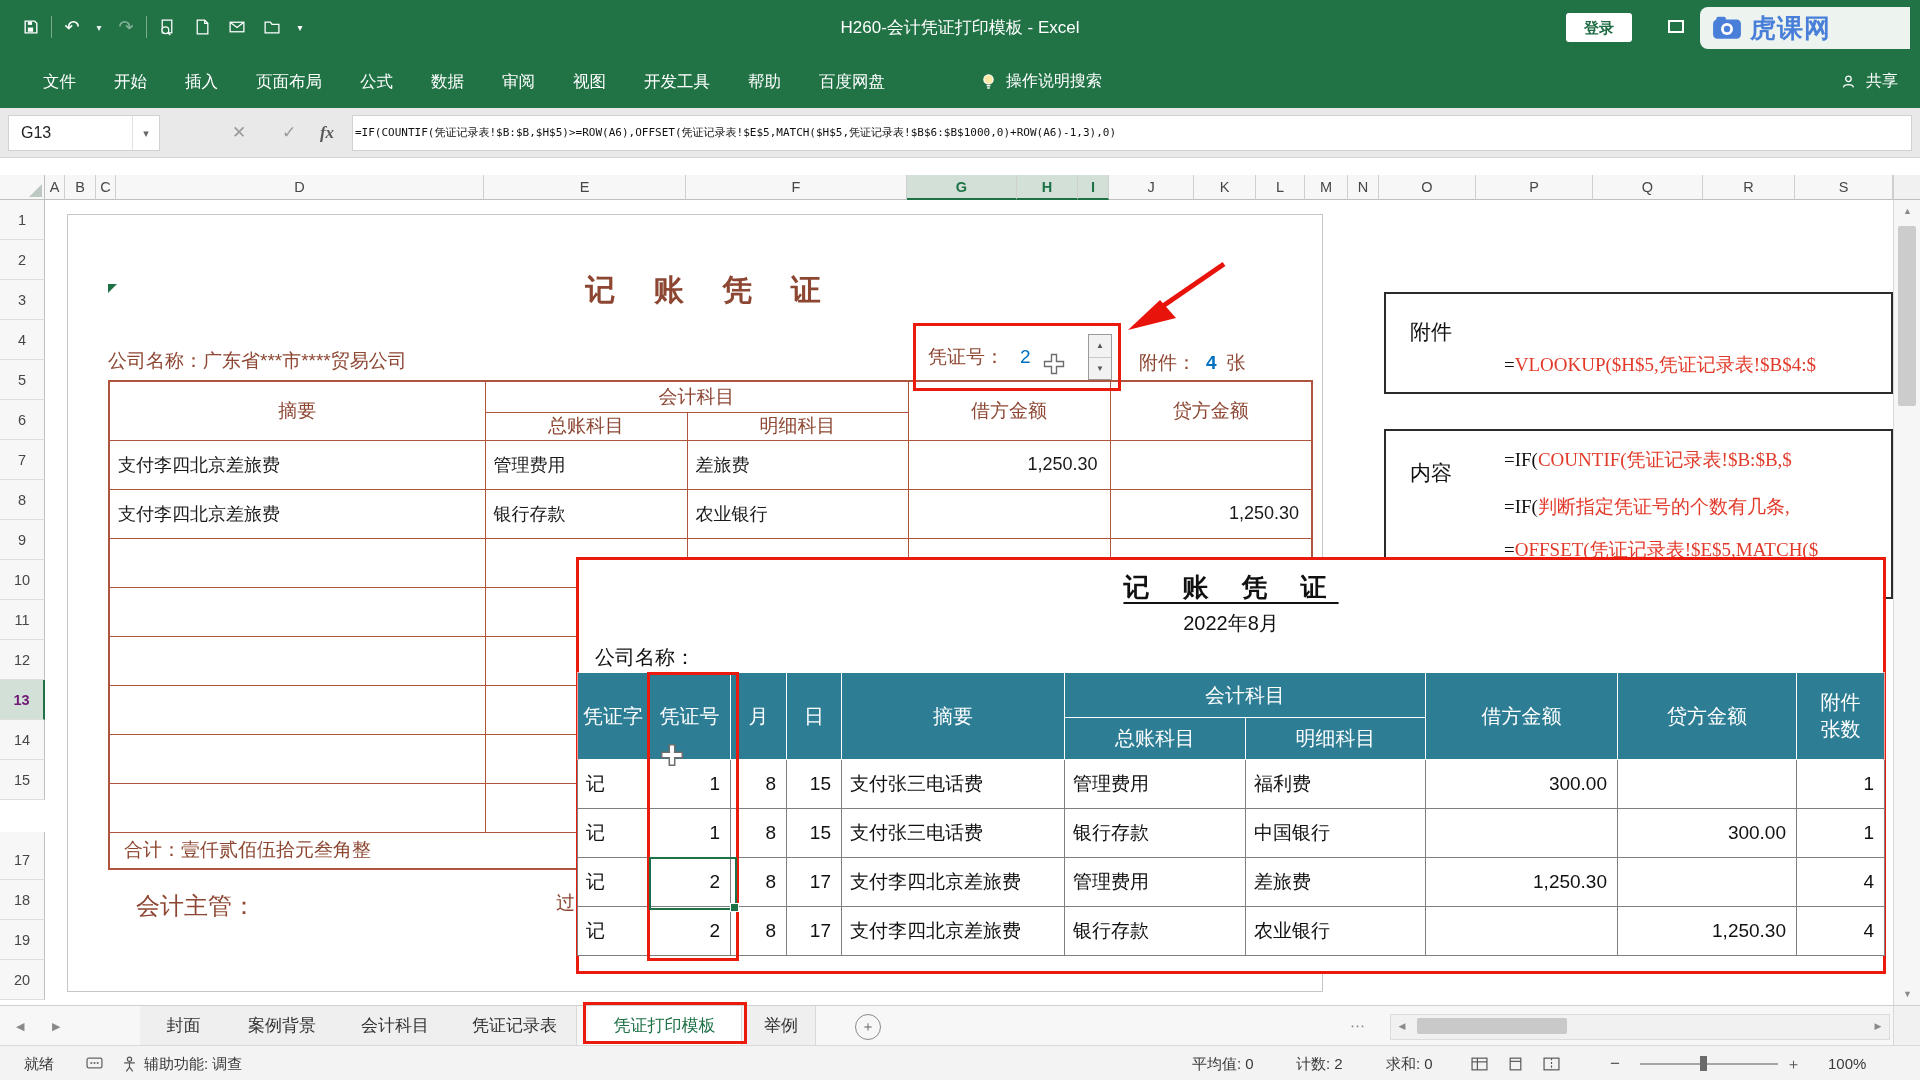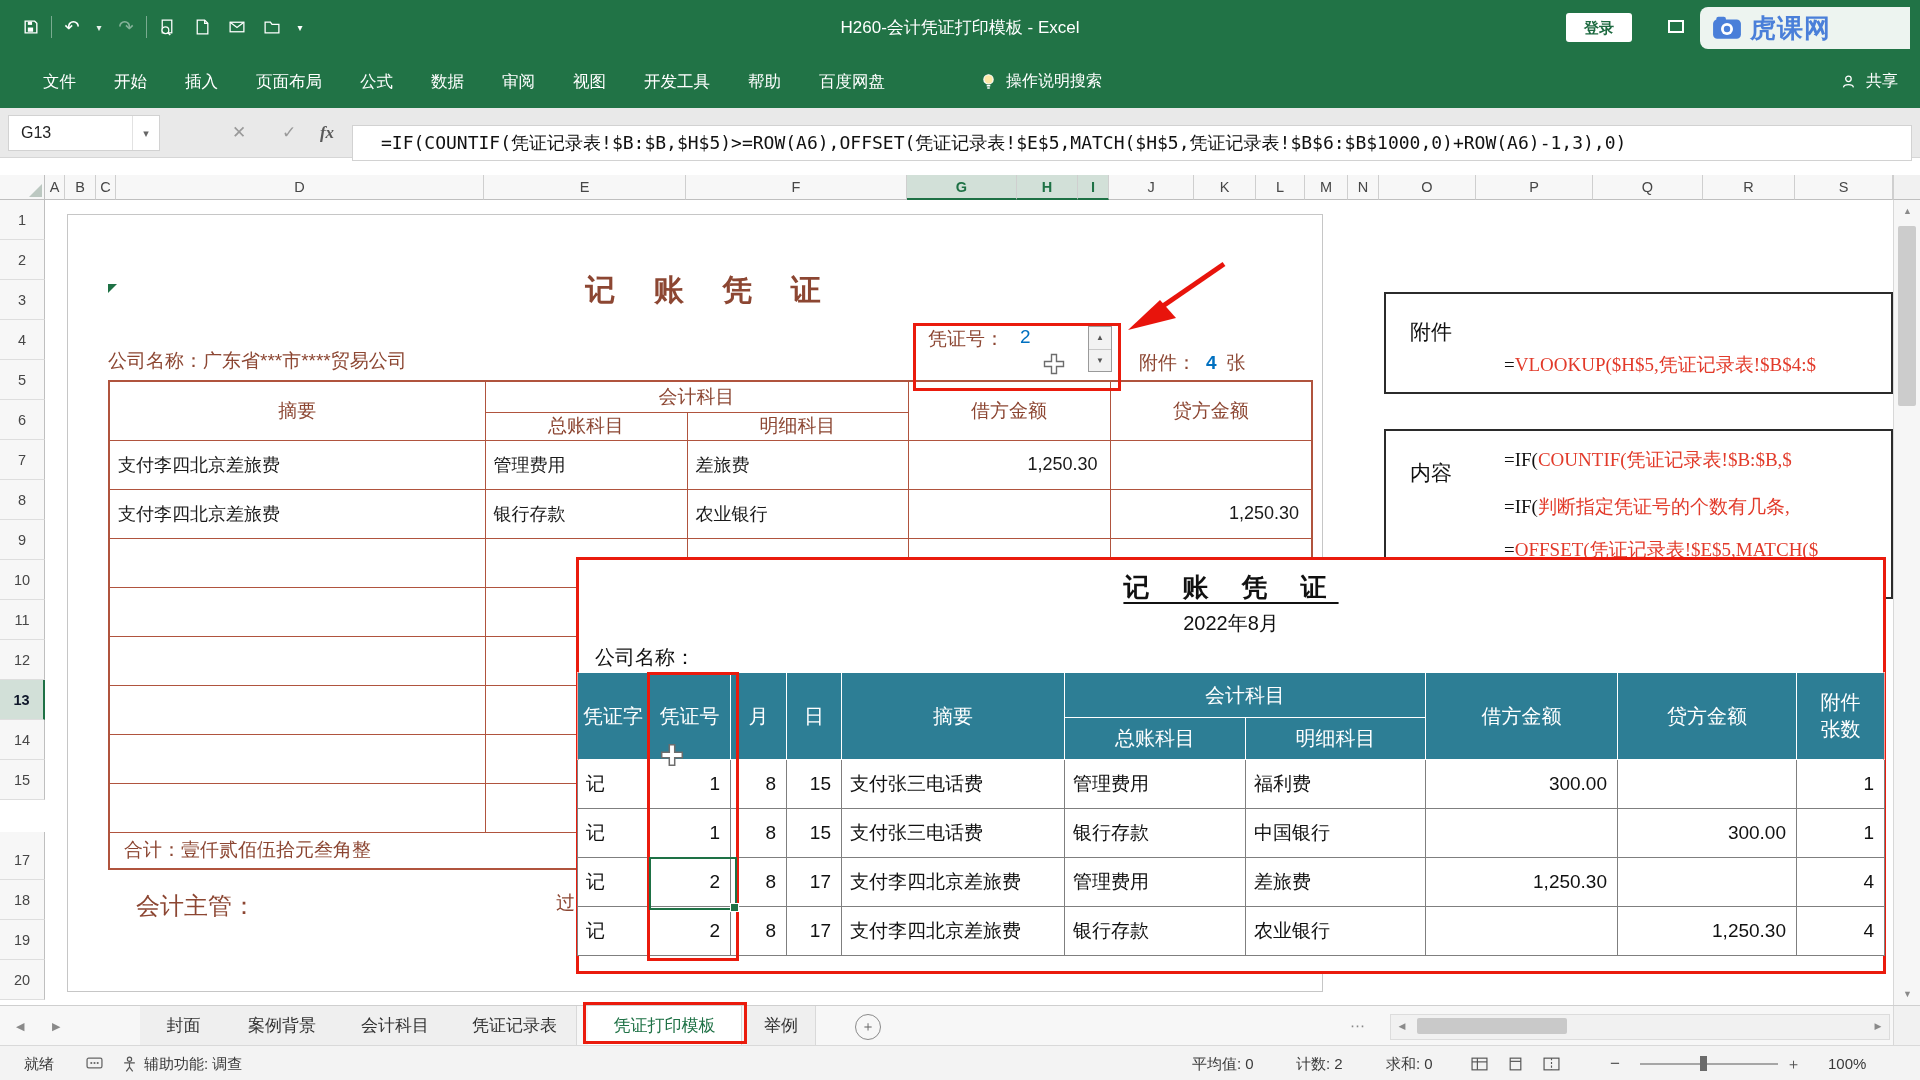--- a/index.html
+++ b/index.html
@@ -28,46 +28,46 @@
   #ribbon-search{position:absolute;left:980px;top:0;height:53px;display:flex;align-items:center;gap:9px;font-size:16px}
   #ribbon-share{position:absolute;right:22px;top:0;height:53px;display:flex;align-items:center;gap:8px;font-size:16px}
 
   
   #fstrip{left:0;top:108px;width:1920px;height:50px;background:#e9e9e9;border-bottom:1px solid #d6d6d6}
   #name-box{left:8px;top:7px;width:152px;height:36px;background:#fff;border:1px solid #d2d2d2;display:flex;align-items:center}
   #name-box .nb-text{flex:1;padding-left:12px;font-size:16px;color:#222}
   #name-box .nb-caret{width:26px;text-align:center;color:#666;font-size:11px;border-left:1px solid #e2e2e2;line-height:34px;height:34px}
   .fbtn{top:7px;height:36px;width:34px;text-align:center;line-height:36px;color:#9a9a9a;font-size:17px}
   #fx-btn{color:#5a5a5a;font-style:italic;font-family:"Liberation Serif",serif;font-weight:bold}
-  #formula-field{left:352px;top:17px;width:1560px;height:36px;background:#fff;border:1px solid #d2d2d2;
-                 line-height:34px;padding-left:28px;font-size:18px;color:#111;white-space:nowrap;overflow:hidden;
+  #formula-field{left:352px;top:7px;width:1560px;height:36px;background:#fff;border:1px solid #d2d2d2;
+                 line-height:34px;padding-left:2px;font-size:11px;color:#111;white-space:nowrap;overflow:hidden;
                  font-family:"DejaVu Sans Mono",monospace}
 
   
   .ch{position:absolute;top:175px;height:25px;line-height:24px;text-align:center;font-size:14.5px;color:#474747;
       background:#f7f7f7;border-right:1px solid #cfcfcf;border-bottom:1px solid #bfbfbf;box-sizing:border-box}
   .ch.sel{background:#d2e0d8;color:#1e7145;border-bottom:2px solid #1e7145;font-weight:bold}
   .rh{position:absolute;left:0;width:45px;height:40px;line-height:40px;text-align:center;font-size:14.5px;color:#474747;
       background:#f7f7f7;border-right:1px solid #bfbfbf;border-bottom:1px solid #dedede;box-sizing:border-box}
-  .rh.sel{background:#d2e0d8;color:#0f172a;border-right:2px solid #1e7145;font-weight:bold}
+  .rh.sel{background:#d2e0d8;color:#701a75;border-right:2px solid #1e7145;font-weight:bold}
   #corner-box{left:0;top:175px;width:45px;height:25px;background:#f7f7f7;border-right:1px solid #bfbfbf;border-bottom:1px solid #bfbfbf}
   #corner-box .tri{position:absolute;right:2px;bottom:2px;width:0;height:0;border-bottom:13px solid #bcc8c1;border-left:13px solid transparent}
   #hdr-corner{left:1893px;top:175px;width:27px;height:25px;background:#f1f1f1;border-bottom:1px solid #bfbfbf;border-left:1px solid #cfcfcf}
 
   
   #sheet{left:45px;top:200px;width:1848px;height:805px;background:#fff}
 
   
   #voucher-page{left:67px;top:214px;width:1256px;height:778px;border:1px solid #c6c6c6;background:#fff;z-index:1}
   .brown{color:#8c4632}
   #v-title{left:410px;top:270px;width:600px;text-align:center;font-family:"DejaVu Serif",serif;font-weight:bold;
            font-size:30px;letter-spacing:14px;color:#8c4632;z-index:1}
   #v-date{left:410px;top:312px;width:600px;text-align:center;font-size:19px;color:#8c4632;z-index:1}
   #v-company{left:108px;top:348px;font-size:19px;color:#8c4632;z-index:1}
-  #vno-box{left:913px;top:323px;width:208px;height:68px;border:3px solid #ea1b0d;display:flex;
+  #vno-box{left:913px;top:323px;width:208px;height:68px;border:3px solid #ea1b0d;display:flex;align-items:center;
            padding-left:12px;z-index:3;background:transparent}
   #vno-box .vno-label{font-size:19px;color:#8c4632}
   #vno-box .vno-value{font-size:19px;color:#0070c0;margin-left:16px}
   #spinner{margin-left:auto;margin-right:6px;width:22px;height:44px;border:1px solid #9a9a9a;background:#f2f2f2;
            display:flex;flex-direction:column}
   #spinner div{flex:1;display:flex;align-items:center;justify-content:center;font-size:8px;color:#555;border-bottom:1px solid #c9c9c9}
   #spinner div:last-child{border-bottom:none}
   #v-attach{left:1139px;top:350px;font-size:19px;z-index:1}
   #v-attach .cnt{color:#0070c0;font-weight:bold;margin:0 10px}
   #v-table{left:108px;top:380px;z-index:1;border-collapse:collapse;table-layout:fixed;width:1203px;background:#fff}

